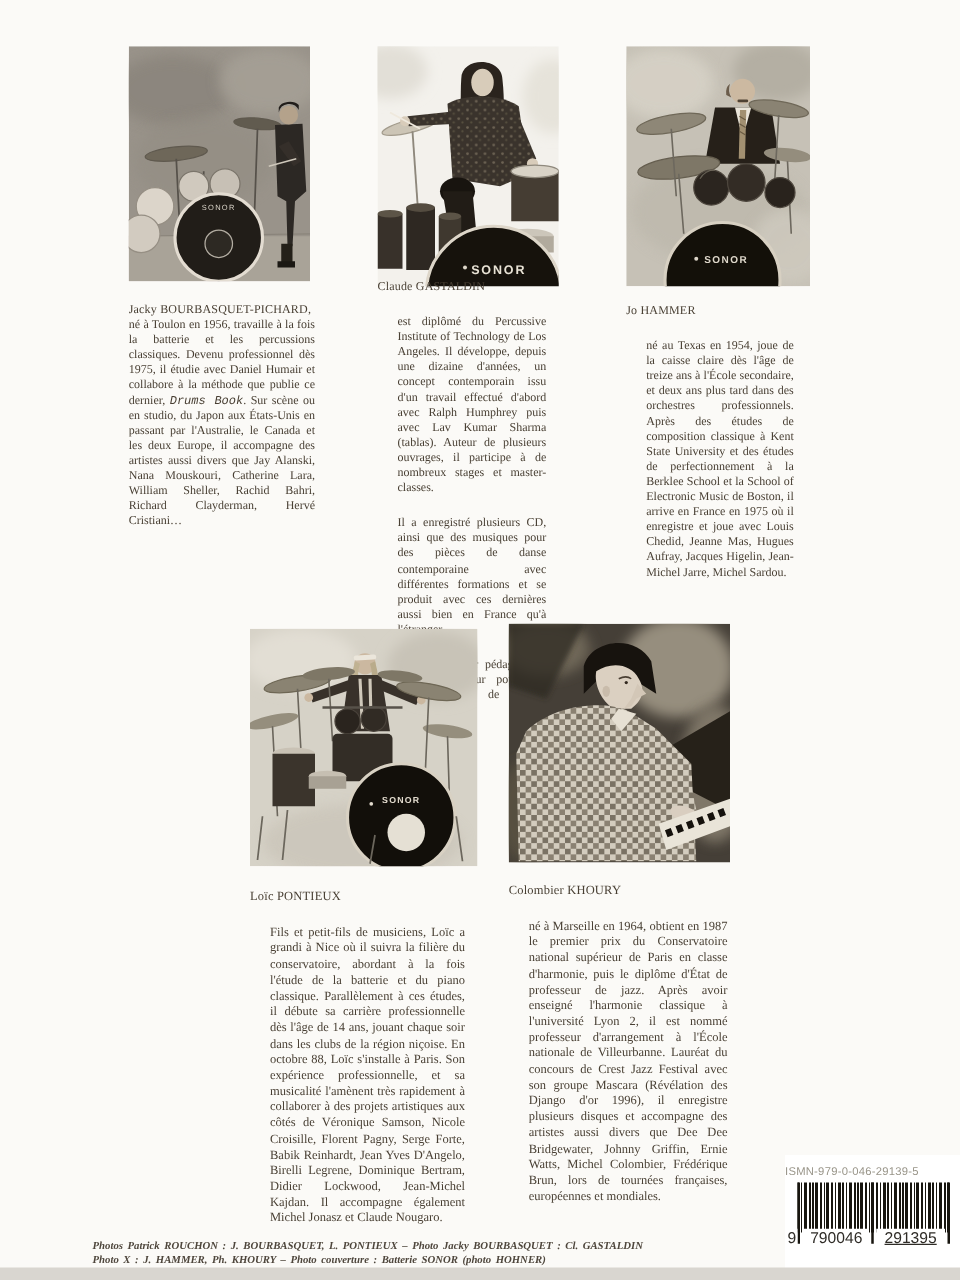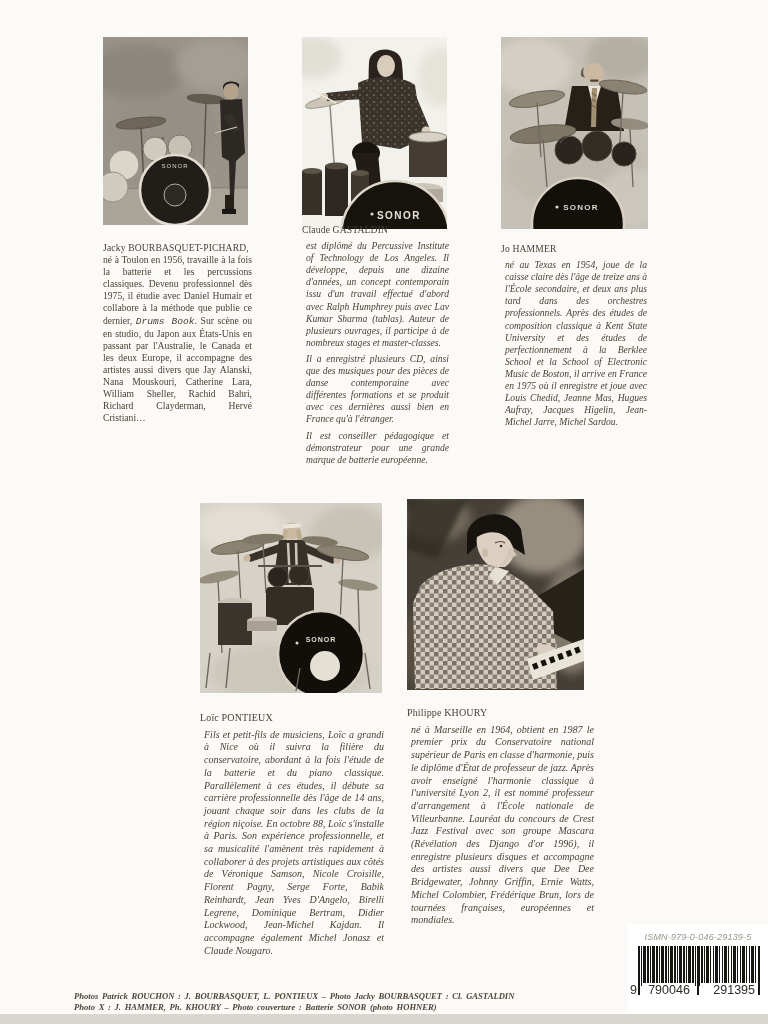--- a/index.html
+++ b/index.html
@@ -4,41 +4,41 @@
 <style>
   html,body{margin:0;padding:0;background:#e9e7e2;}
   .page{position:relative;width:768px;height:1024px;background:#fbfaf7;overflow:hidden;
         font-family:"Liberation Serif",serif;color:#463d31;}
   .photo{position:absolute;}
   .photo svg{display:block;width:100%;height:100%;}
   .bio{position:absolute;text-align:justify;color:#483f33;}
   .bio-top{font-size:9.6px;line-height:12.1px;}
   .bio-bot{font-size:10px;line-height:12.7px;}
   .bio .name{display:block;text-align:left;letter-spacing:.15px;}
-  .bio .para{margin:4px;font-style:italic;}
+  .bio .para{margin:16px;}
   .it{font-style:italic;font-family:Liberation Mono, monospace;}
   .credits{position:absolute;left:74px;top:991px;width:610px;
            font-style:italic;font-weight:bold;font-size:8.6px;line-height:11px;
            color:#4e463c;word-spacing:1.5px;}
   .isbnbox{position:absolute;left:628px;top:924px;width:140px;height:91px;background:#ffffff;}
-  .ismn{position:absolute;top:8px;left:0;width:100%;text-align:center;
-        font-family:"Liberation Sans",sans-serif;font-size:9px;color:#999589;letter-spacing:.2px;font-style:italic;}
+  .ismn{position:absolute;top:8px;left:0;width:100%;
+        font-family:"Liberation Sans",sans-serif;font-size:9px;color:#999589;letter-spacing:.2px;}
   .bars{position:absolute;left:10px;top:22px;width:122px;height:40px;
         background:repeating-linear-gradient(90deg,
           #17150f 0px,#17150f 1.5px,#ffffff 1.5px,#ffffff 3px,
           #17150f 3px,#17150f 4px,#ffffff 4px,#ffffff 5.2px,
           #17150f 5.2px,#17150f 7.6px,#ffffff 7.6px,#ffffff 9px);}
   .guard{position:absolute;top:22px;width:2px;height:49px;background:#17150f;}
   .g1{left:10px}.g2{left:69px}.g3{left:130px}
   .digits{position:absolute;top:59px;left:0;width:100%;height:16px;
           font-family:"Liberation Sans",sans-serif;font-size:12.5px;color:#2f2c27;}
   .digits span{position:absolute;background:#ffffff;padding:0 1px;}
   .d0{left:1px;}
   .d1{left:15px;width:50px;text-align:center;}
-  .d2{left:73px;width:53px;text-align:right;}
+  .d2{left:73px;width:53px;text-align:center;text-decoration:underline;}
   .bottom-strip{position:absolute;left:0;top:1014px;width:768px;height:10px;background:#d9d6d0;}
 </style>
 </head>
 <body>
 
 <div class="page">
 
   <svg width="0" height="0" style="position:absolute" aria-hidden="true">
     <defs>
       <filter id="soft" x="-40%" y="-40%" width="180%" height="180%">
@@ -229,21 +229,21 @@
       <line x1="126" y1="168" x2="176" y2="149" stroke="#15110c" stroke-width="6" stroke-dasharray="5 4"></line>
     </svg>
   </div>
 
   <div class="bio bio-bot" style="left:200px;top:712px;width:188px">
     <span class="name">Loïc PONTIEUX</span>
     <div class="para">Fils et petit-fils de musiciens, Loïc a grandi à Nice où il suivra la filière du conservatoire, abordant à la fois l'étude de la batterie et du piano classique. Parallèlement à ces études, il débute sa carrière professionnelle dès l'âge de 14 ans, jouant chaque soir dans les clubs de la région niçoise. En octobre 88, Loïc s'installe à Paris. Son expérience professionnelle, et sa musicalité l'amènent très rapidement à collaborer à des projets artistiques aux côtés de Véronique Samson, Nicole Croisille, Florent Pagny, Serge Forte, Babik Reinhardt, Jean Yves D'Angelo, Birelli Legrene, Dominique Bertram, Didier Lockwood, Jean-Michel Kajdan. Il accompagne également Michel Jonasz et Claude Nougaro.</div>
   </div>
 
   <div class="bio bio-bot" style="left:407px;top:707px;width:191px">
-    <span class="name">Philippe KHOURY</span>
+    <span class="name">Colombier KHOURY</span>
     <div class="para">né à Marseille en 1964, obtient en 1987 le premier prix du Conservatoire national supérieur de Paris en classe d'harmonie, puis le diplôme d'État de professeur de jazz. Après avoir enseigné l'harmonie classique à l'université Lyon 2, il est nommé professeur d'arrangement à l'École nationale de Villeurbanne. Lauréat du concours de Crest Jazz Festival avec son groupe Mascara (Révélation des Django d'or 1996), il enregistre plusieurs disques et accompagne des artistes aussi divers que Dee Dee Bridgewater, Johnny Griffin, Ernie Watts, Michel Colombier, Frédérique Brun, lors de tournées françaises, européennes et mondiales.</div>
   </div>
 
   <div class="isbnbox">
     <div class="ismn">ISMN-979-0-046-29139-5</div>
     <div class="bars"></div>
     <div class="guard g1"></div>
     <div class="guard g2"></div>
     <div class="guard g3"></div>
     <div class="digits">

